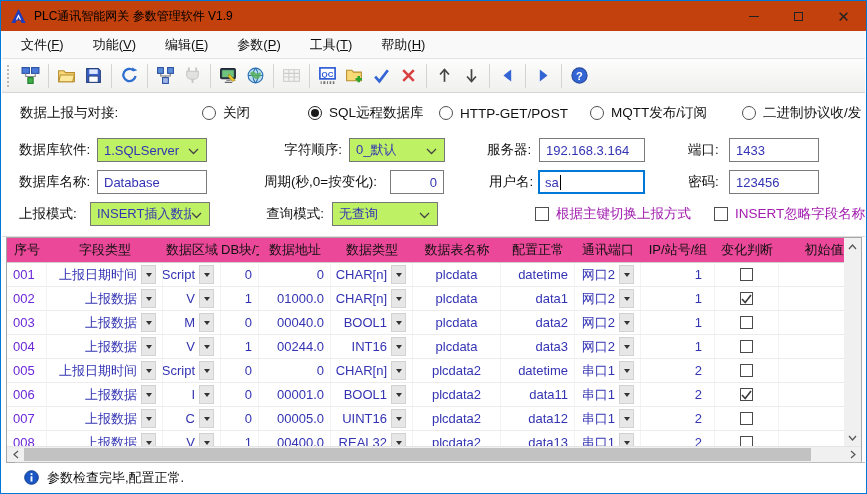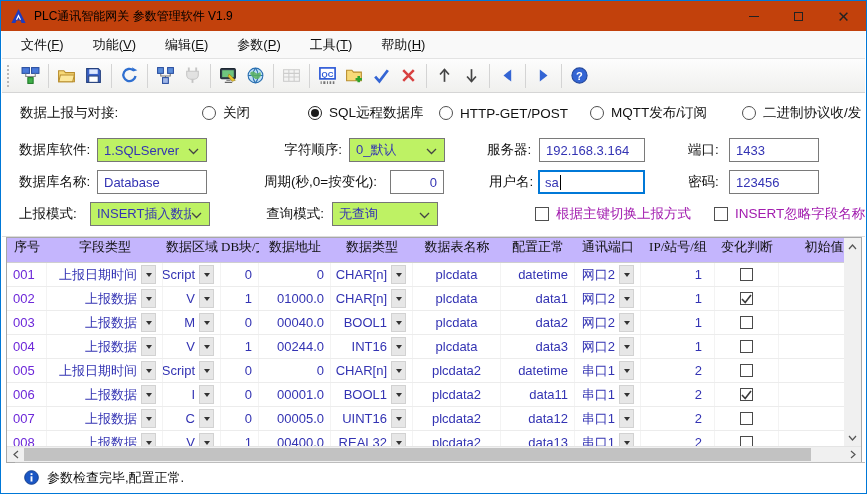--- a/index.html
+++ b/index.html
@@ -53,21 +53,21 @@
   .caret{width:1px;height:15px;background:#000;margin-left:1px;}
   .cbgroup{position:absolute;height:24px;display:flex;align-items:center;gap:7px;}
   .cbox{width:14px;height:14px;border:1px solid #4f4f4f;background:#fff;box-sizing:border-box;flex:none;
         display:flex;align-items:center;justify-content:center;}
   .cblabel{font-size:13.5px;color:#a21caf;white-space:nowrap;}
 
   
   .table-wrap{position:absolute;left:5px;top:236px;width:856px;height:226px;border:1px solid #a7a7a7;
               box-sizing:border-box;background:#fff;}
   .gridview{position:absolute;left:0;top:0;right:17px;bottom:16px;overflow:hidden;}
-  .ghead{display:flex;height:24px;border-bottom:1px solid #cfcfcf;background:#c4b5fd;font-family:Liberation Serif, serif;}
+  .ghead{display:flex;height:24px;border-bottom:1px solid #cfcfcf;align-items:center;background:#ec4899;}
   .hcell{flex:none;box-sizing:border-box;text-align:center;font-size:13px;color:#111;white-space:nowrap;overflow:hidden;}
   .grow{display:flex;height:23px;align-items:center;border-bottom:1px solid #ececec;}
   .cell{flex:none;box-sizing:border-box;height:23px;display:flex;align-items:center;padding:0 6px;
         font-size:13px;color:#3333b3;white-space:nowrap;overflow:hidden;border-right:1px solid #f3f3f3;}
   .cell.dark{color:#6d28d9;}
   .cell.r{justify-content:flex-end;}
   .cell.c{justify-content:center;}
   .cell.pd{padding-right:12px;}
   .ddval{margin-right:4px;}
   .ddbtn{width:15px;height:19px;background:#e7e7e7;border:1px solid #d2d2d2;box-sizing:border-box;

